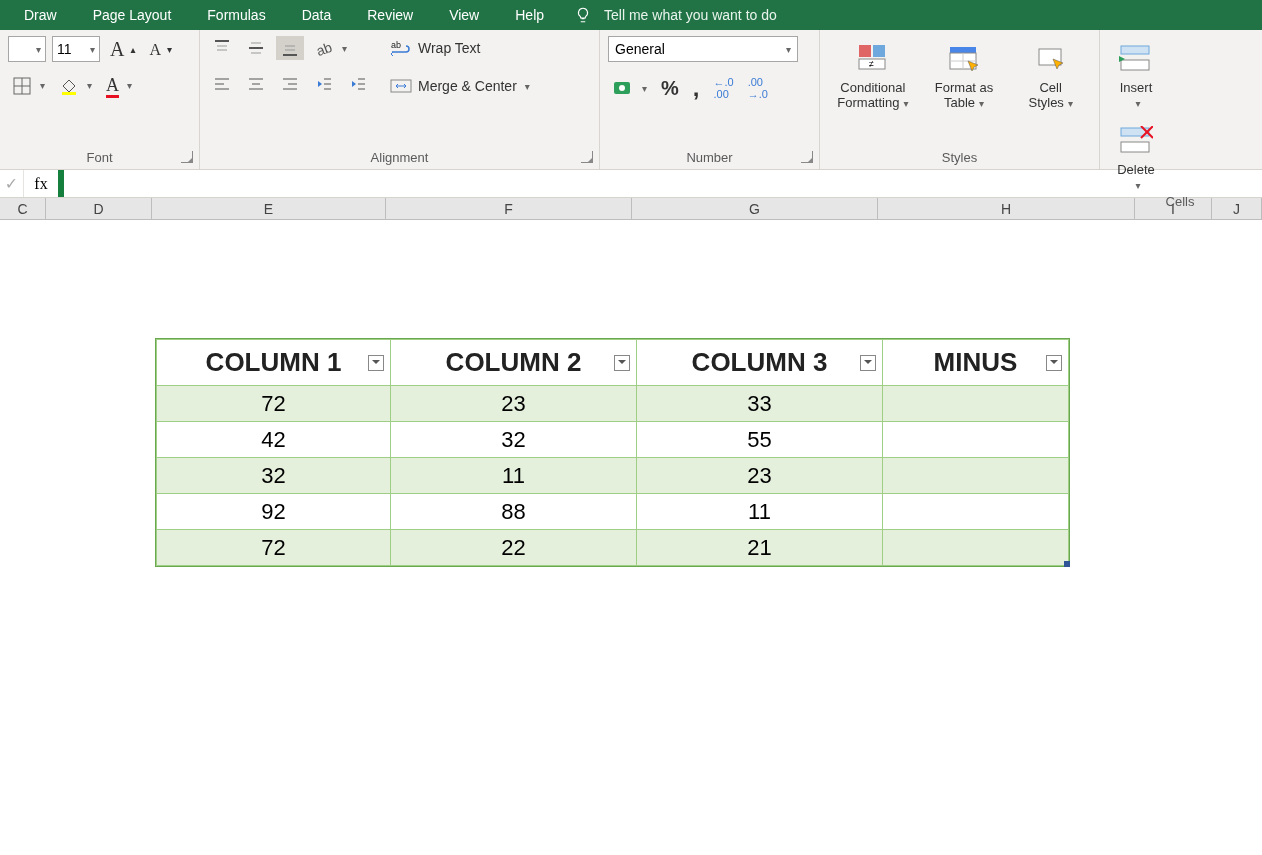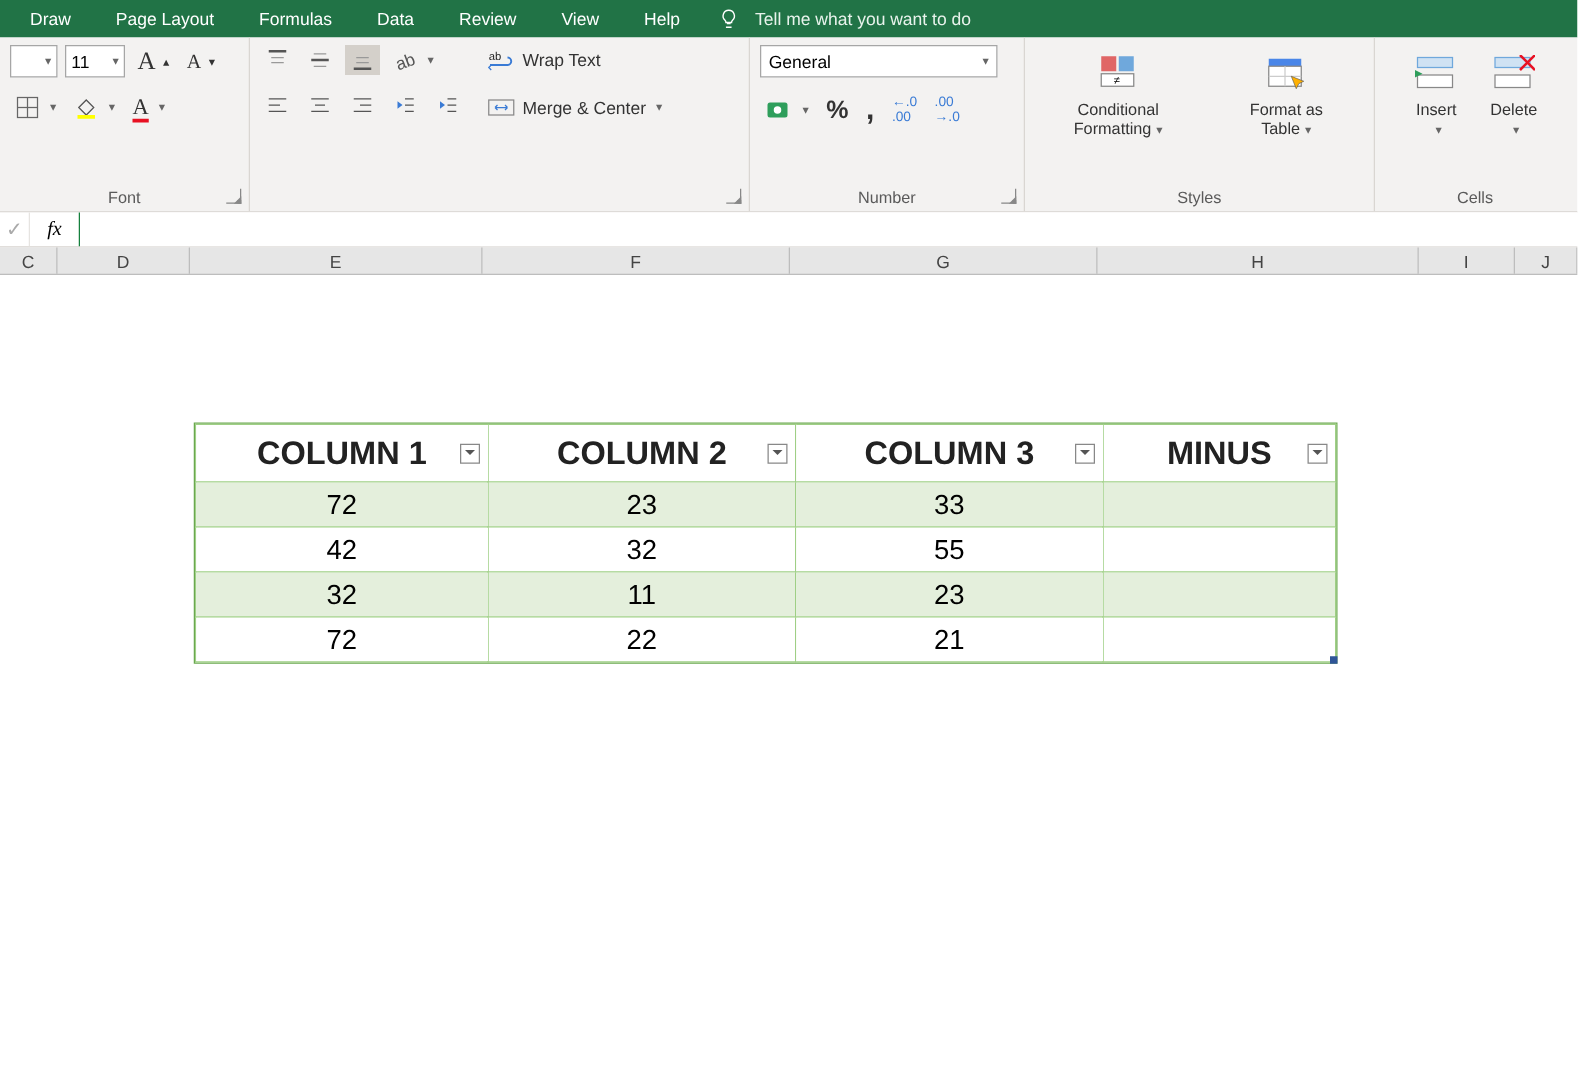--- a/index.html
+++ b/index.html
@@ -141,22 +141,22 @@
   }
   .fx-cancel, .fx-enter {
     width: 24px; height: 100%;
     display:flex; align-items:center; justify-content:center;
     color: #aaa; font-size: 16px;
     border-right: 1px solid #e6e4e1;
   }
   .fx-label {
     width: 40px; height:100%;
     display:flex; align-items:center; justify-content:center;
-    font-style: italic; font-family: "Cambria Math", serif;
-    border-right: 1px solid #15803d;
+    font-family: "Cambria Math", serif;
+    border-right: 6px solid #15803d;
   }
   .fx-input {
     flex: 1; border: none; height: 100%; padding: 0 8px; font-size: 14px;
     outline: none;
   }
 
   
   .colheaders {
     height: 22px;
     background: #e6e6e6;
@@ -379,20 +379,21 @@
         <span class="rib-btn">
           <svg width="22" height="20">
               <rect x="1" y="4" width="20" height="12" fill="none" stroke="#888"></rect>
               <path d="M6 10h10M6 10l2-2M6 10l2 2M16 10l-2-2M16 10l-2 2" stroke="#3a7bd5" fill="none"></path>
             </svg>
           <span>Merge &amp; Center</span>
           <span class="dd">▾</span>
         </span>
       </div>
     </div>
+    <div class="group-label">Alignment</div>
     <div class="launcher"></div>
   </div>
 
   <div class="group" style="width:220px">
     <div class="group-body" style="flex-direction:column; gap:12px;">
       <div class="numfmt">
         <span>General</span>
         <span class="dd">▾</span>
       </div>
       <div class="btnrow">
@@ -434,26 +435,36 @@
               <rect x="4" y="12" width="26" height="16" fill="#fff" stroke="#888"></rect>
               <line x1="4" y1="20" x2="30" y2="20" stroke="#ccc"></line>
               <line x1="17" y1="12" x2="17" y2="28" stroke="#ccc"></line>
               <path d="M24 22l8 8M32 22l-8 8" stroke="#e06666" stroke-width="0"></path>
               <path d="M22 20l10 4-4 2-2 4z" fill="#ffb000" stroke="#555" stroke-width="0.5"></path>
             </svg>
         </div>
         <div><span>Format as</span></div>
         <div><span>Table</span><span class="dd">▾</span></div>
       </div>
+      <div class="bigbtn">
+        <div class="icon-wrap">
+          <svg width="36" height="36" viewBox="0 0 36 36">
+              <rect x="6" y="8" width="22" height="16" fill="#fff" stroke="#888"></rect>
+              <path d="M20 18l10 4-4 2-2 4z" fill="#ffb000" stroke="#555" stroke-width="0.5"></path>
+            </svg>
+        </div>
+        <div><span>Cell</span></div>
+        <div><span>Styles</span><span class="dd">▾</span></div>
+      </div>
     </div>
     <div class="group-label">Styles</div>
   </div>
 
   <div class="group" style="width:160px; border-right:none;">
-    <div class="group-body" style="justify-content:center; width:100%;">
+    <div class="group-body" style="justify-content:center; width:100%;flex-direction:column;">
       <div class="bigbtn" style="min-width:56px">
         <div class="icon-wrap">
           <svg width="34" height="30" viewBox="0 0 34 30">
               <rect x="2" y="2" width="28" height="8" fill="#cfe2f3" stroke="#6fa8dc"></rect>
               <rect x="2" y="16" width="28" height="10" fill="#fff" stroke="#888"></rect>
               <path d="M0 12l6 3-6 3z" fill="#2e9e5b"></path>
             </svg>
         </div>
         <div><span>Insert</span></div>
         <div><span class="dd">▾</span></div>
@@ -517,20 +528,26 @@
             <td class="col-g">55</td>
             <td class="col-h"></td>
           </tr>
           <tr>
             <td class="col-e">32</td>
             <td class="col-f">11</td>
             <td class="col-g">23</td>
             <td class="col-h"></td>
           </tr>
           <tr>
+            <td class="col-e">92</td>
+            <td class="col-f">88</td>
+            <td class="col-g">11</td>
+            <td class="col-h"></td>
+          </tr>
+          <tr>
             <td class="col-e">72</td>
             <td class="col-f">22</td>
             <td class="col-g">21</td>
             <td class="col-h"></td>
           </tr>
         </tbody>
     </table>
     <div class="table-handle"></div>
   </div>
 </div>

